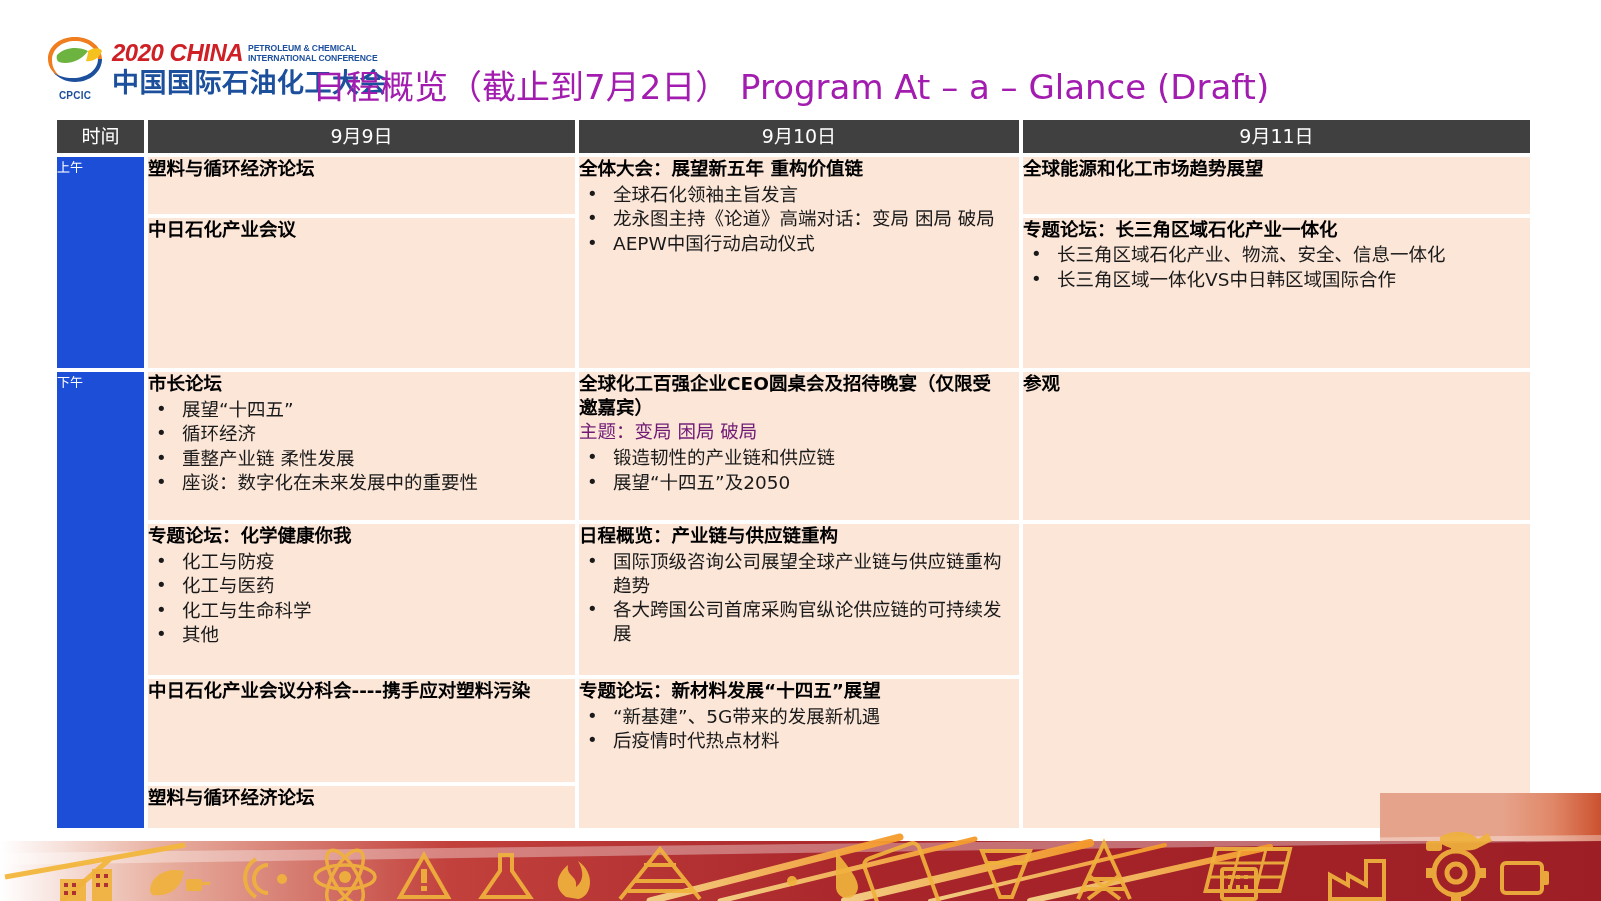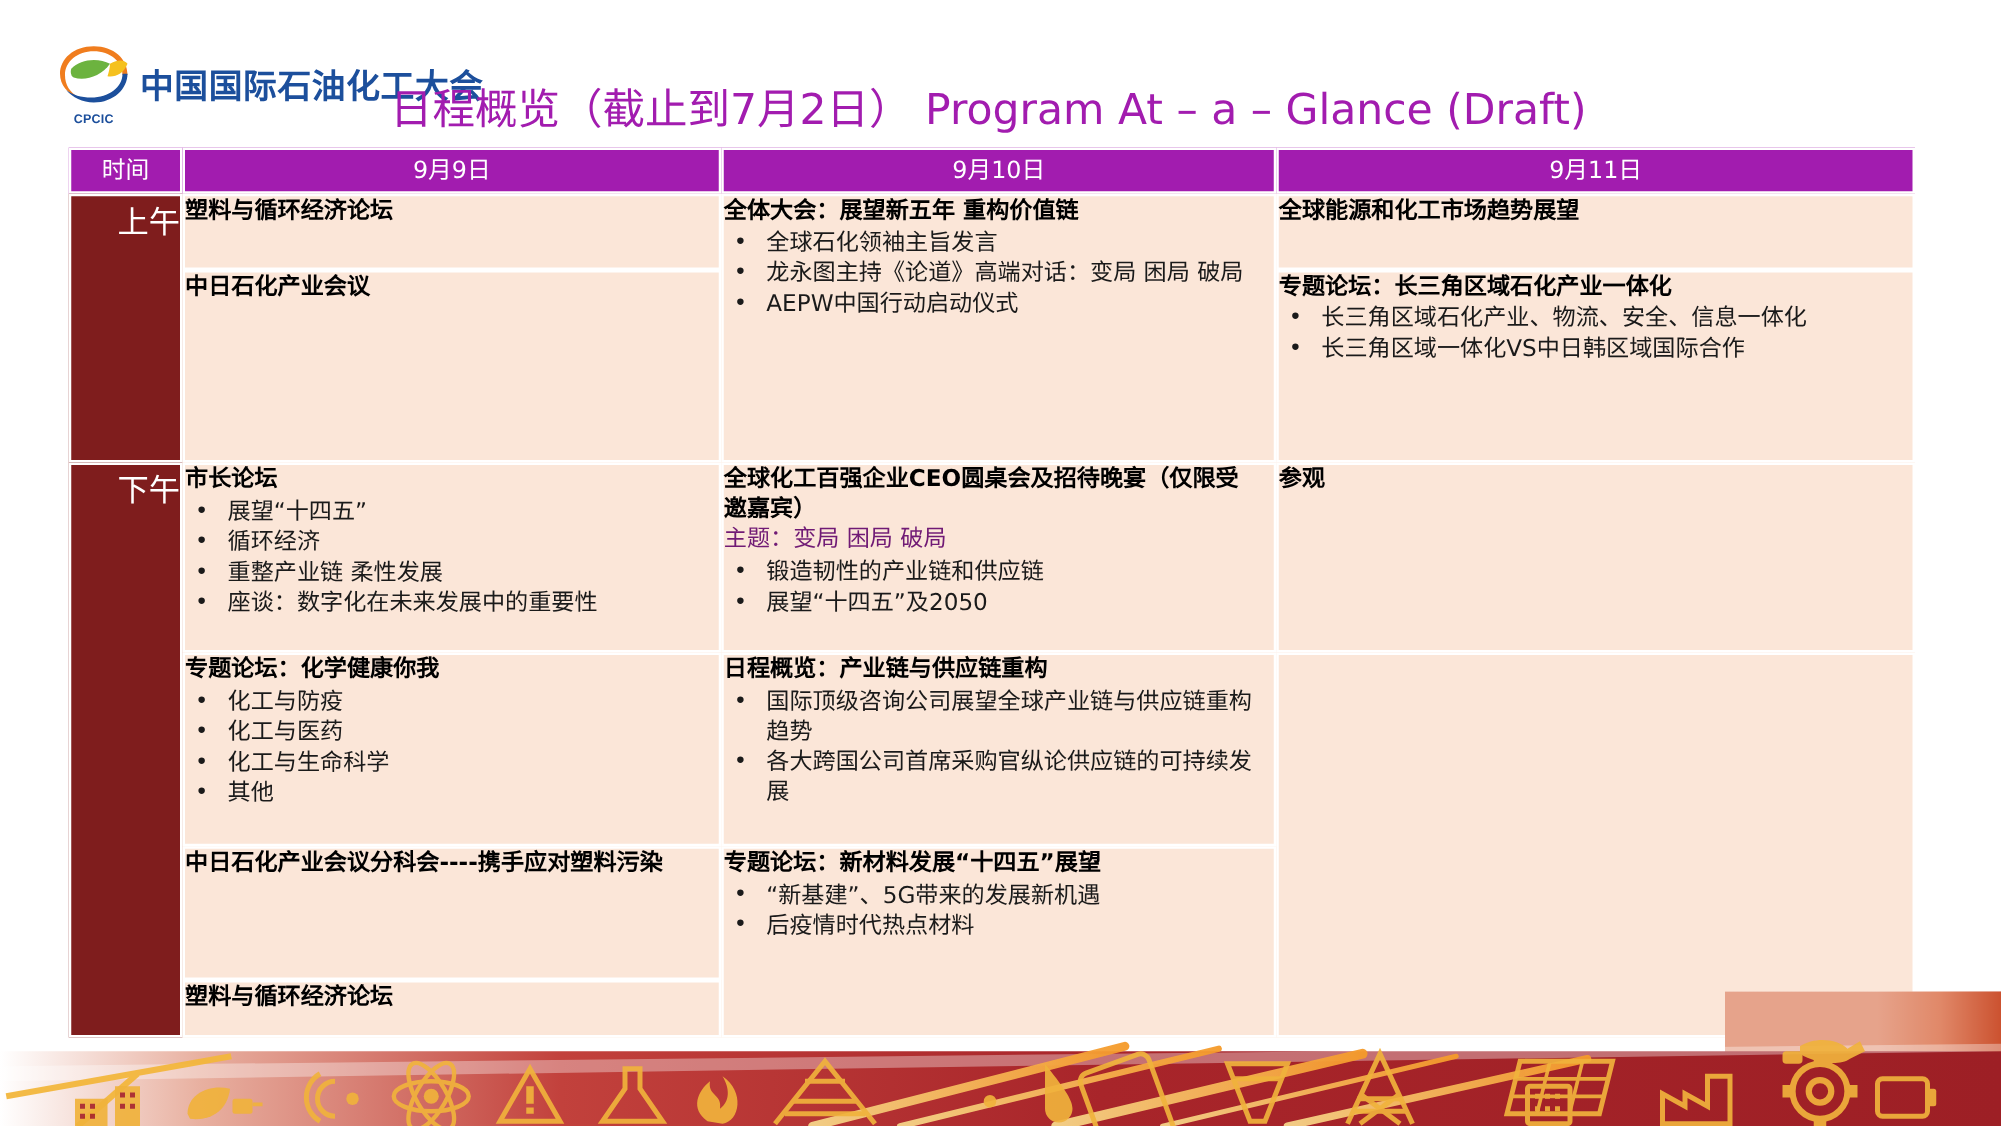--- a/index.html
+++ b/index.html
@@ -122,37 +122,37 @@
     border-spacing: 0;
   }
 
   #agenda-table td, #agenda-table th {
     vertical-align: top;
     padding: 0;
     border: 2px solid #ffffff;
   }
 
   .hdr {
-    background: #a21caf;
+    background: #404040;
     color: #ffffff;
     text-align: center;
     font-size: 19px;
     font-weight: normal;
     height: 33px;
     line-height: 33px;
     font-family: "DejaVu Sans", sans-serif;
     vertical-align: middle;
   }
 
   .timecell {
-    background: #7f1d1d;
+    background: #1d4ed8;
     color: #ffffff;
-    text-align: right;
+    text-align: left;
     vertical-align: middle;
-    font-size: 25px;
+    font-size: 13px;
     font-family: "DejaVu Sans", sans-serif;
   }
 
   .cell {
     background: #fbe6d8;
     padding: 8px 10px 8px 12px;
     font-size: 18.5px;
     color: #1a1a1a;
     line-height: 1.30;
     font-family: "DejaVu Sans", sans-serif;
@@ -216,20 +216,27 @@
       <div id="logo-mark">
         <svg id="logo-swoosh" viewBox="0 0 58 49">
           <path d="M29 2 C13 2 2 12 2 24 C2 33 8 40 17 43 C10 39 6 33 6 25 C6 14 16 6 29 6 C42 6 52 14 52 25 L56 25 C56 12 45 2 29 2 Z" fill="#f07d1e"></path>
           <path d="M56 24 C56 36 45 47 29 47 C20 47 12 43 7 37 C12 41 19 43 27 43 C41 43 52 35 52 24 Z" fill="#1c4f9c"></path>
           <path d="M11 20 C18 12 33 11 42 16 C35 26 22 30 13 27 C11 26 10 23 11 20 Z" fill="#6cb33f"></path>
           <path d="M42 16 C49 12 54 13 56 16 C53 24 46 27 40 26 C41 23 42 19 42 16 Z" fill="#f5c11e"></path>
         </svg>
         <div id="logo-cpcic">CPCIC</div>
       </div>
       <div id="logo-text">
+        <div id="logo-line1">
+          <span id="logo-year">2020 CHINA</span>
+          <span id="logo-en-sub">
+            <span>PETROLEUM &amp; CHEMICAL</span>
+            <span>INTERNATIONAL CONFERENCE</span>
+          </span>
+        </div>
         <div id="logo-cn">中国国际石油化工大会</div>
       </div>
     </div>
 
     <div id="slide-title">日程概览（截止到7月2日） Program At – a – Glance (Draft)</div>
   </div>
 
   <table id="agenda-table">
     <colgroup>
       <col style="width:91px">

